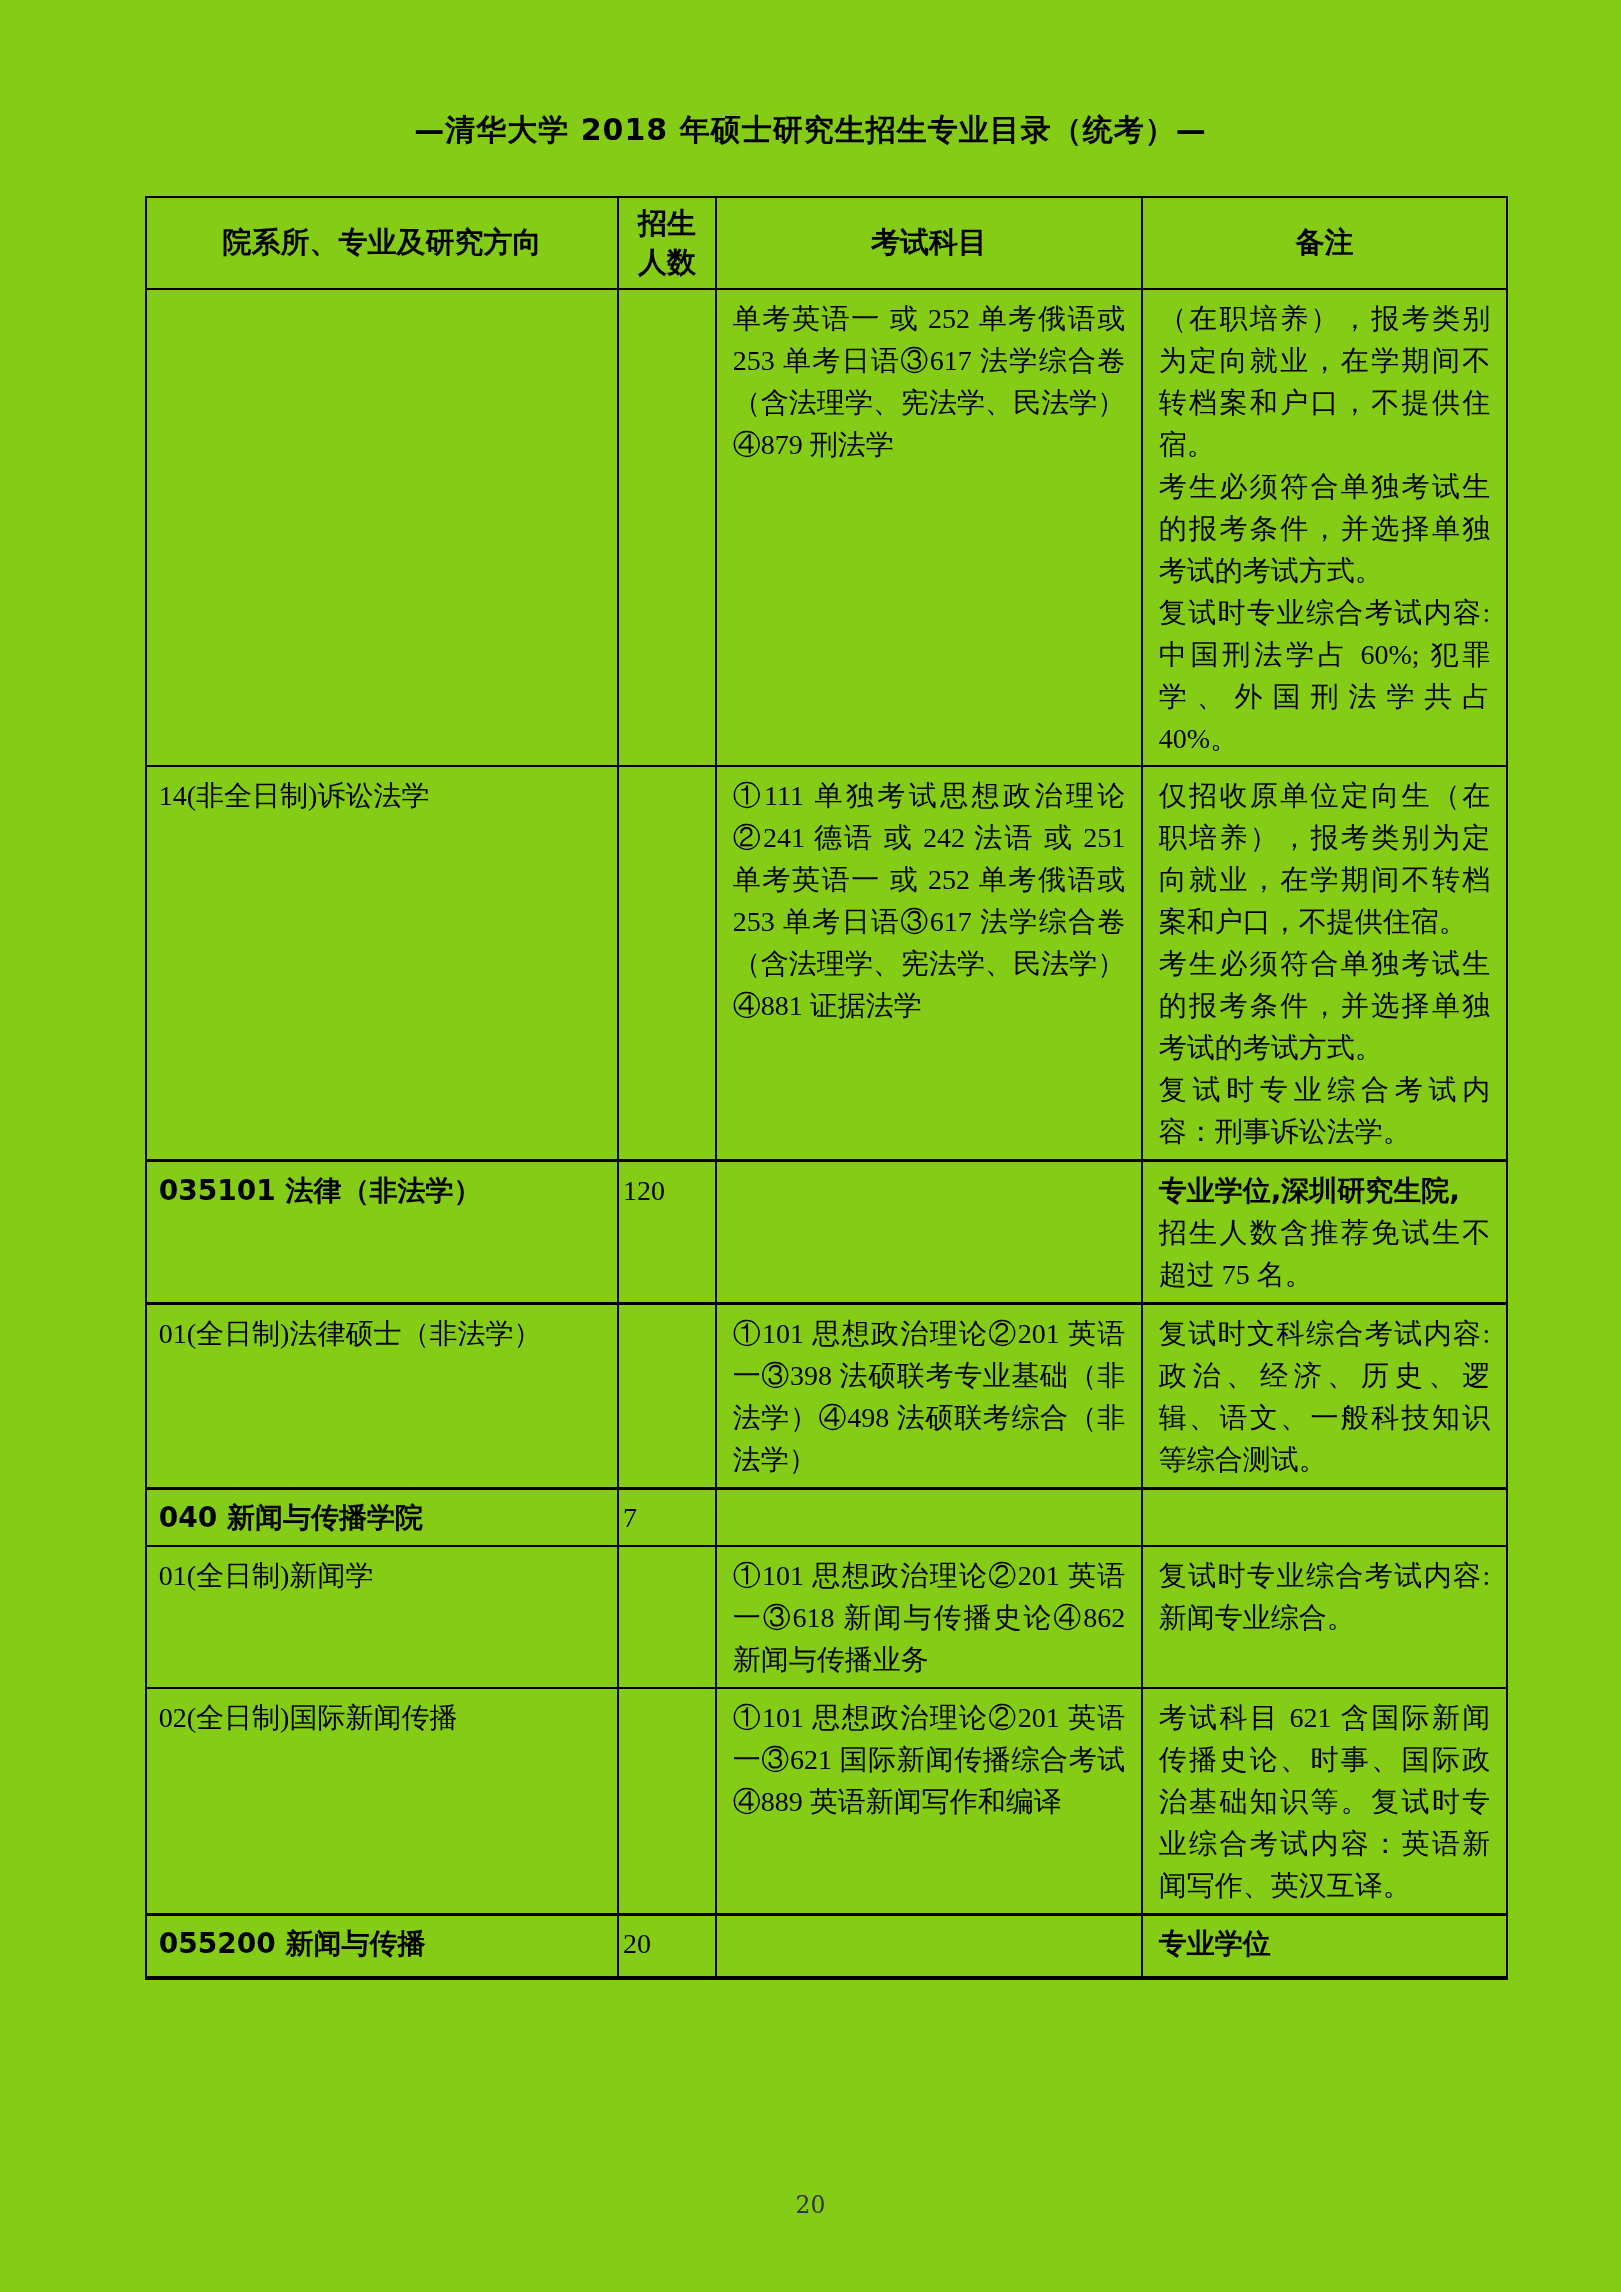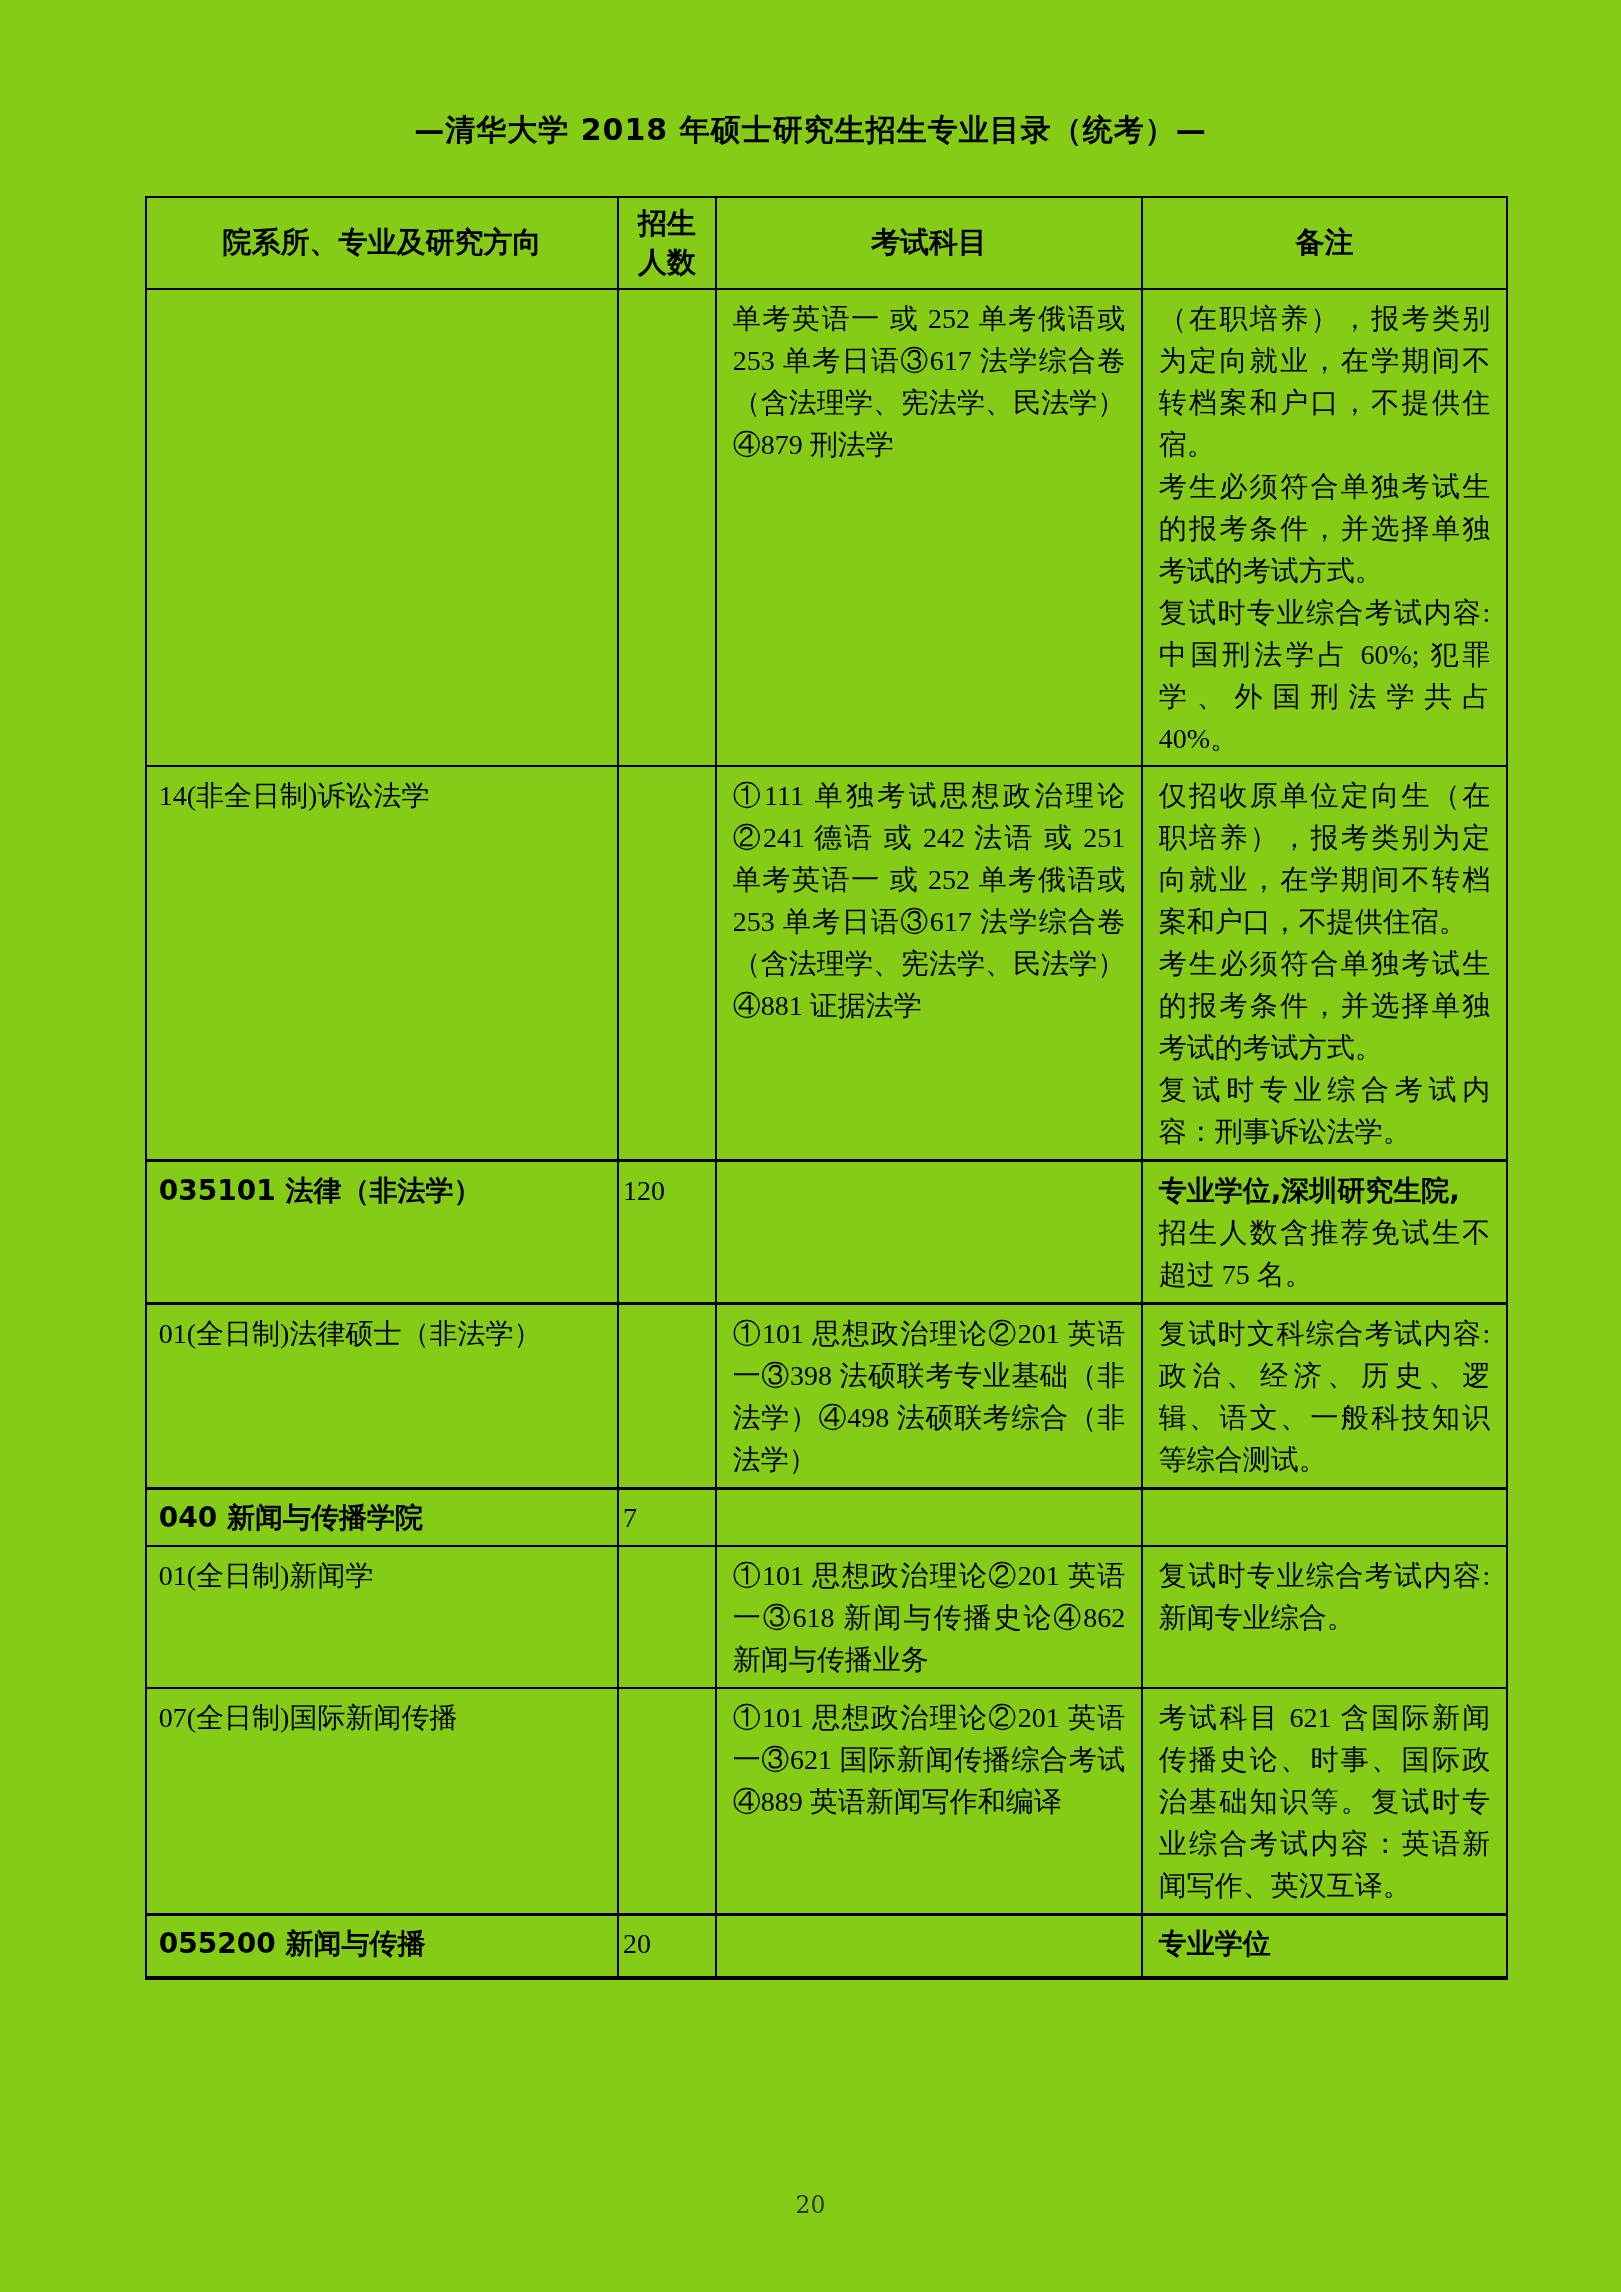--- a/index.html
+++ b/index.html
@@ -198,21 +198,21 @@
         <td class="subj">
             <p>①101 思想政治理论②201 英语一③618 新闻与传播史论④862 新闻与传播业务</p>
           </td>
         <td class="rem">
           <p>复试时专业综合考试内容: 新闻专业综合。</p>
         </td>
       </tr>
 
       <tr class="h-r7">
         <td class="prog">
-            <p>07(全日制)国际新闻传播</p>
+            <p>02(全日制)国际新闻传播</p>
           </td>
         <td class="quota">
             <p></p>
           </td>
         <td class="subj">
             <p>①101 思想政治理论②201 英语一③621 国际新闻传播综合考试④889 英语新闻写作和编译</p>
           </td>
         <td class="rem">
           <p>考试科目 621 含国际新闻传播史论、时事、国际政治基础知识等。复试时专业综合考试内容：英语新闻写作、英汉互译。</p>
         </td>

